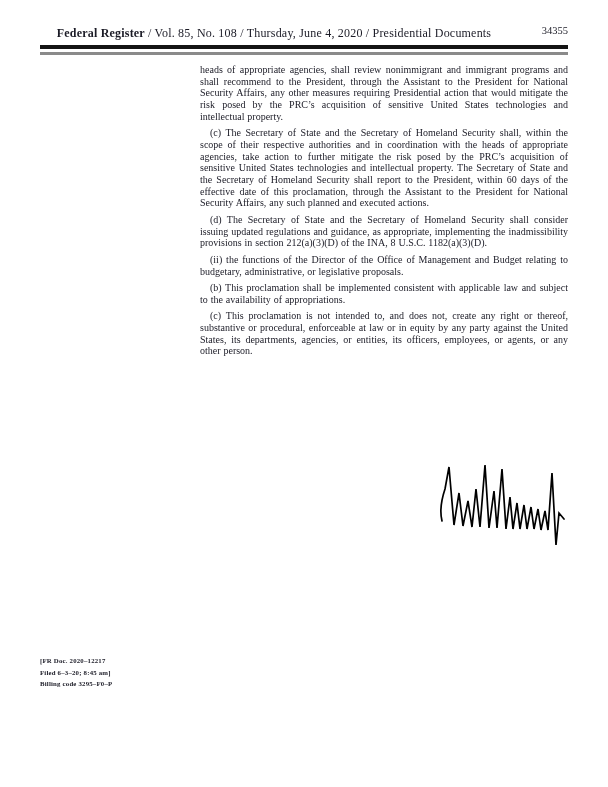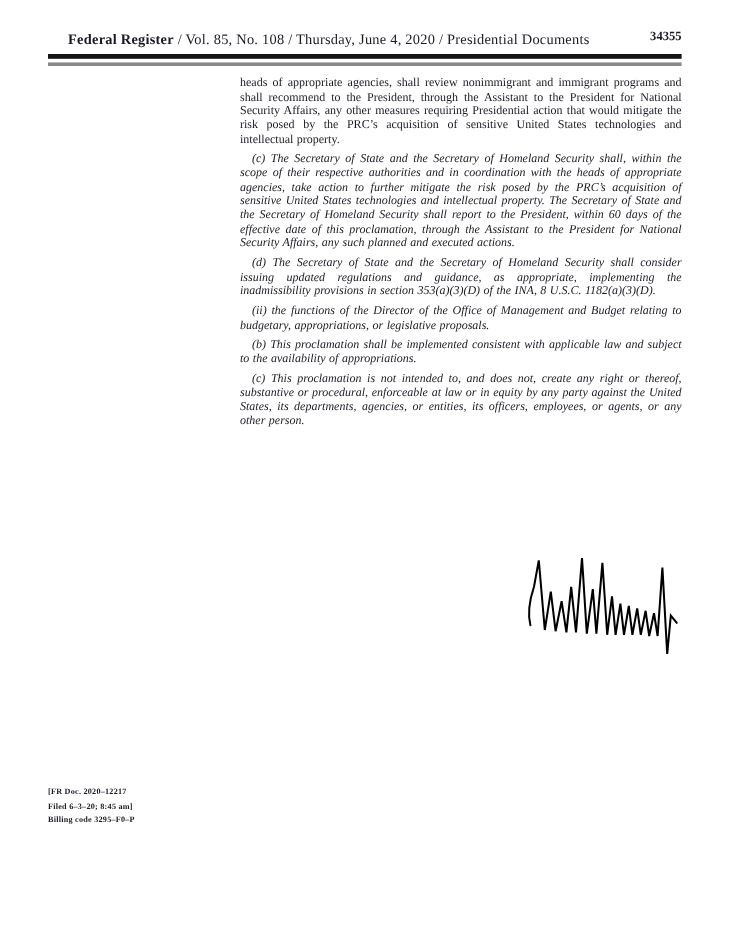--- a/index.html
+++ b/index.html
@@ -34,21 +34,21 @@
     white-space: nowrap;
   }
   .header-center .journal {
     font-weight: bold;
   }
   .page-number {
     position: absolute;
     right: 0;
     top: -1px;
     font-size: 10.5px;
-    font-weight: bold;
+    font-weight: normal;
   }
   .rule-black {
     position: absolute;
     left: 40px;
     top: 45px;
     width: 528px;
     height: 4px;
     background: #141414;
   }
   .rule-gray {
@@ -67,21 +67,20 @@
   }
   .para {
     margin: 0 0 5px 0;
     font-size: 10px;
     line-height: 11.65px;
     text-align: justify;
     word-spacing: 0.4px;
   }
   .para.indent {
     text-indent: 10px;
-    font-style: italic;
   }
   .signature-block {
     position: absolute;
     left: 428px;
     top: 455px;
     width: 148px;
     height: 100px;
   }
   .footer {
     position: absolute;
@@ -104,22 +103,22 @@
     </div>
     <span class="page-number">34355</span>
   </div>
 
   <div class="rule-black"></div>
   <div class="rule-gray"></div>
 
   <div class="doc-body">
       <p class="para"><span>heads of appropriate agencies, shall review nonimmigrant and immigrant programs and shall recommend to the President, through the Assistant to the President for National Security Affairs, any other measures requiring Presidential action that would mitigate the risk posed by the PRC’s acquisition of sensitive United States technologies and intellectual property.</span></p>
       <p class="para indent"><span>(c) The Secretary of State and the Secretary of Homeland Security shall, within the scope of their respective authorities and in coordination with the heads of appropriate agencies, take action to further mitigate the risk posed by the PRC’s acquisition of sensitive United States technologies and intellectual property. The Secretary of State and the Secretary of Homeland Security shall report to the President, within 60 days of the effective date of this proclamation, through the Assistant to the President for National Security Affairs, any such planned and executed actions.</span></p>
-      <p class="para indent"><span>(d) The Secretary of State and the Secretary of Homeland Security shall consider issuing updated regulations and guidance, as appropriate, implementing the inadmissibility provisions in section 353(a)(3)(D) of the INA, 8 U.S.C. 1182(a)(3)(D).</span></p>
-      <p class="para indent"><span>(ii) the functions of the Director of the Office of Management and Budget relating to budgetary, appropriations, or legislative proposals.</span></p>
+      <p class="para indent"><span>(d) The Secretary of State and the Secretary of Homeland Security shall consider issuing updated regulations and guidance, as appropriate, implementing the inadmissibility provisions in section 212(a)(3)(D) of the INA, 8 U.S.C. 1182(a)(3)(D).</span></p>
+      <p class="para indent"><span>(ii) the functions of the Director of the Office of Management and Budget relating to budgetary, administrative, or legislative proposals.</span></p>
       <p class="para indent"><span>(b) This proclamation shall be implemented consistent with applicable law and subject to the availability of appropriations.</span></p>
       <p class="para indent"><span>(c) This proclamation is not intended to, and does not, create any right or thereof, substantive or procedural, enforceable at law or in equity by any party against the United States, its departments, agencies, or entities, its officers, employees, or agents, or any other person.</span></p>
     </div>
 
   <div class="signature-block">
     <svg width="148" height="100" viewBox="0 0 148 100" xmlns="http://www.w3.org/2000/svg">
       <path d="M 14 66
                C 12 58, 13 46, 17 34
                L 21 12 L 26 70 L 31 38 L 35 71 L 40 46 L 44 72 L 48 34 L 52 72
                L 57 10 L 61 73 L 66 36 L 69 73 L 74 14 L 78 74 L 82 42 L 85 74

